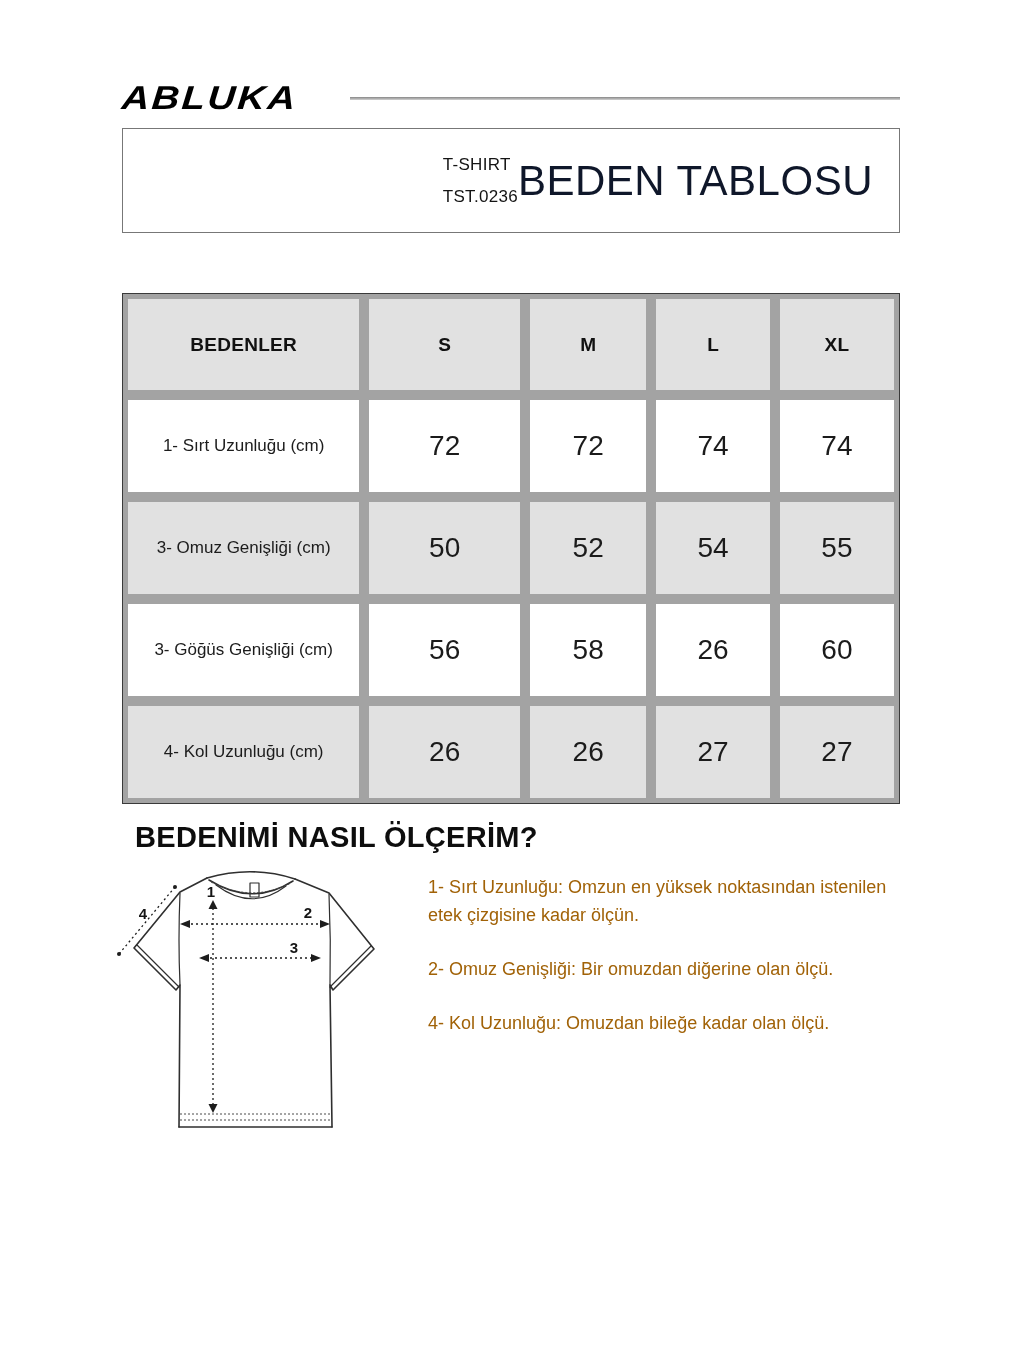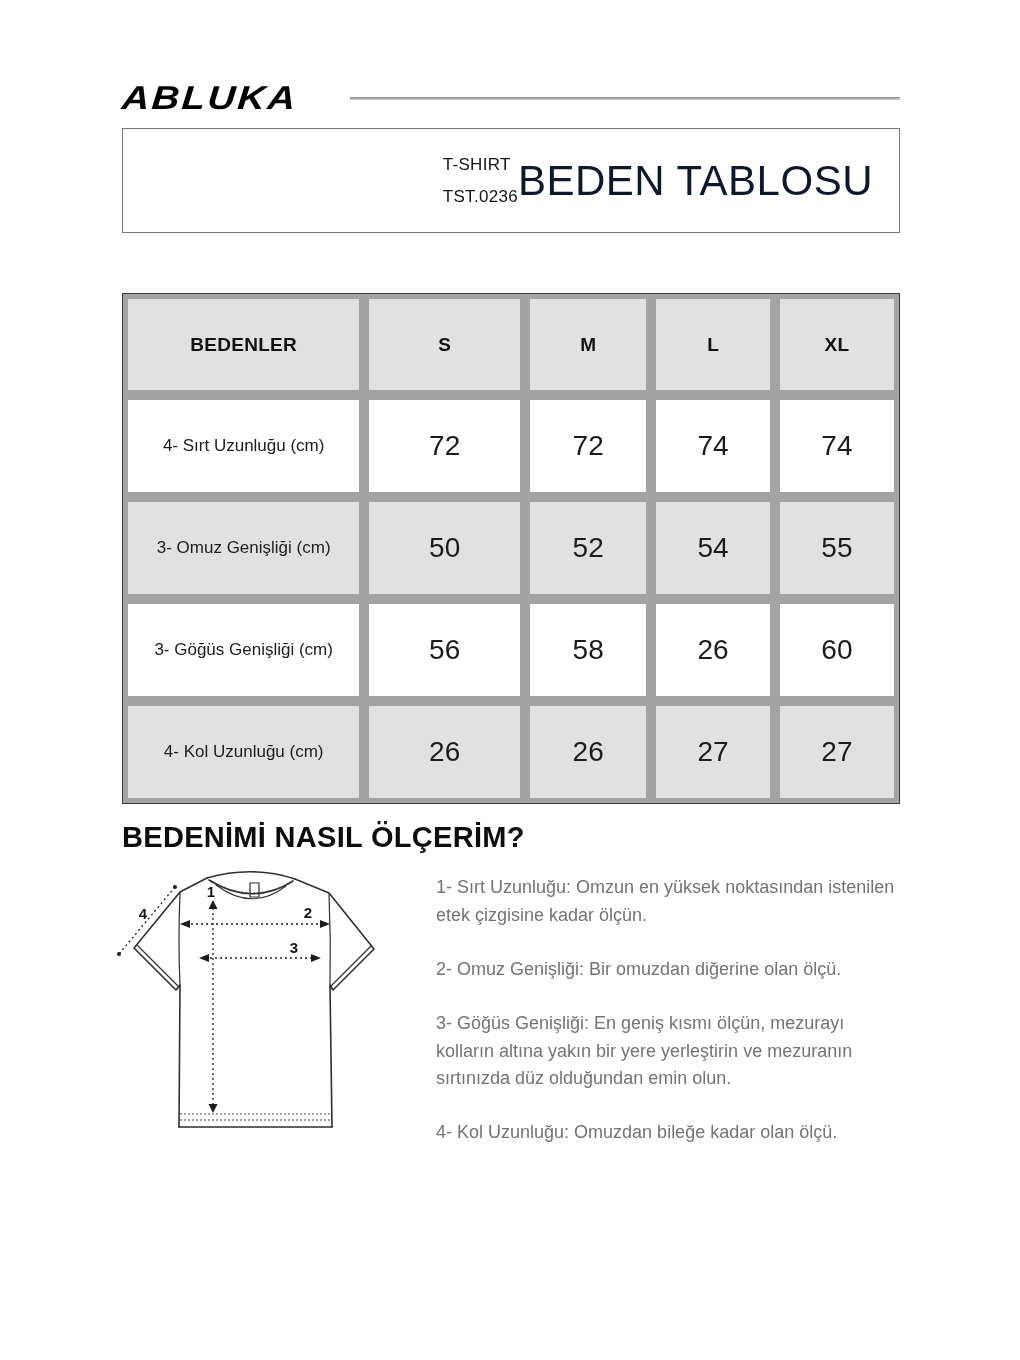--- a/index.html
+++ b/index.html
@@ -31,24 +31,24 @@
   }
   .size-table th,.size-table td{
     border:5px solid #a3a3a3;text-align:center;vertical-align:middle;background:#fff;
   }
   .size-table thead th{height:89px;font-size:19px;font-weight:bold;letter-spacing:.3px;}
   .size-table tbody td{height:90px;}
   .size-table .row-label{font-size:17px;font-weight:400;color:#1c1c1c;}
   .size-table .val{font-size:28px;font-weight:400;color:#1b1b1b;}
   .shade{background:#e1e1e1 !important;}
   
-  .how-to-heading{margin:17px 0 0 0;font-size:29px;font-weight:800;letter-spacing:.3px;color:#0d0d0d;}
+  .how-to-heading{margin:17px 0 0 13px;font-size:29px;font-weight:800;letter-spacing:.3px;color:#0d0d0d;}
   .measure-section{display:flex;margin-top:6px;}
   .diagram{flex:none;width:320px;margin-left:-20px;}
-  .instructions{width:500px;margin-left:14px;padding-top:14px;font-size:18px;line-height:1.55;color:#737373;}
+  .instructions{width:500px;margin-left:6px;padding-top:14px;font-size:18px;line-height:1.55;color:#a16207;}
   .instructions p{margin:0 0 26px 0;}
   svg text{font-family:"Liberation Sans",sans-serif;}
 </style>
 </head>
 <body>
 
 <div class="page">
 
   <header class="brand-row">
     <span class="logo">ABLUKA</span>
@@ -75,21 +75,21 @@
       <tr>
         <th class="shade">BEDENLER</th>
         <th class="shade">S</th>
         <th class="shade">M</th>
         <th class="shade">L</th>
         <th class="shade">XL</th>
       </tr>
     </thead>
     <tbody>
       <tr>
-        <td class="row-label">4- Sırt Uzunluğu (cm)</td>
+        <td class="row-label">1- Sırt Uzunluğu (cm)</td>
         <td class="val">72</td>
         <td class="val">72</td>
         <td class="val">74</td>
         <td class="val">74</td>
       </tr>
       <tr>
         <td class="row-label shade">3- Omuz Genişliği (cm)</td>
         <td class="val shade">50</td>
         <td class="val shade">52</td>
         <td class="val shade">54</td>
@@ -163,18 +163,17 @@
           <text x="109" y="37">1</text>
           <text x="206" y="58">2</text>
           <text x="192" y="93">3</text>
           <text x="41" y="59">4</text>
         </g>
       </svg>
     </div>
     <div class="instructions">
       <p>1- Sırt Uzunluğu: Omzun en yüksek noktasından istenilen etek çizgisine kadar ölçün.</p>
       <p>2- Omuz Genişliği: Bir omuzdan diğerine olan ölçü.</p>
-      <p>3- Göğüs Genişliği: En geniş kısmı ölçün, mezurayı kolların altına yakın bir yere yerleştirin ve mezuranın sırtınızda düz olduğundan emin olun.</p>
       <p>4- Kol Uzunluğu: Omuzdan bileğe kadar olan ölçü.</p>
     </div>
   </section>
 
 </div>
 
 </body></html>

